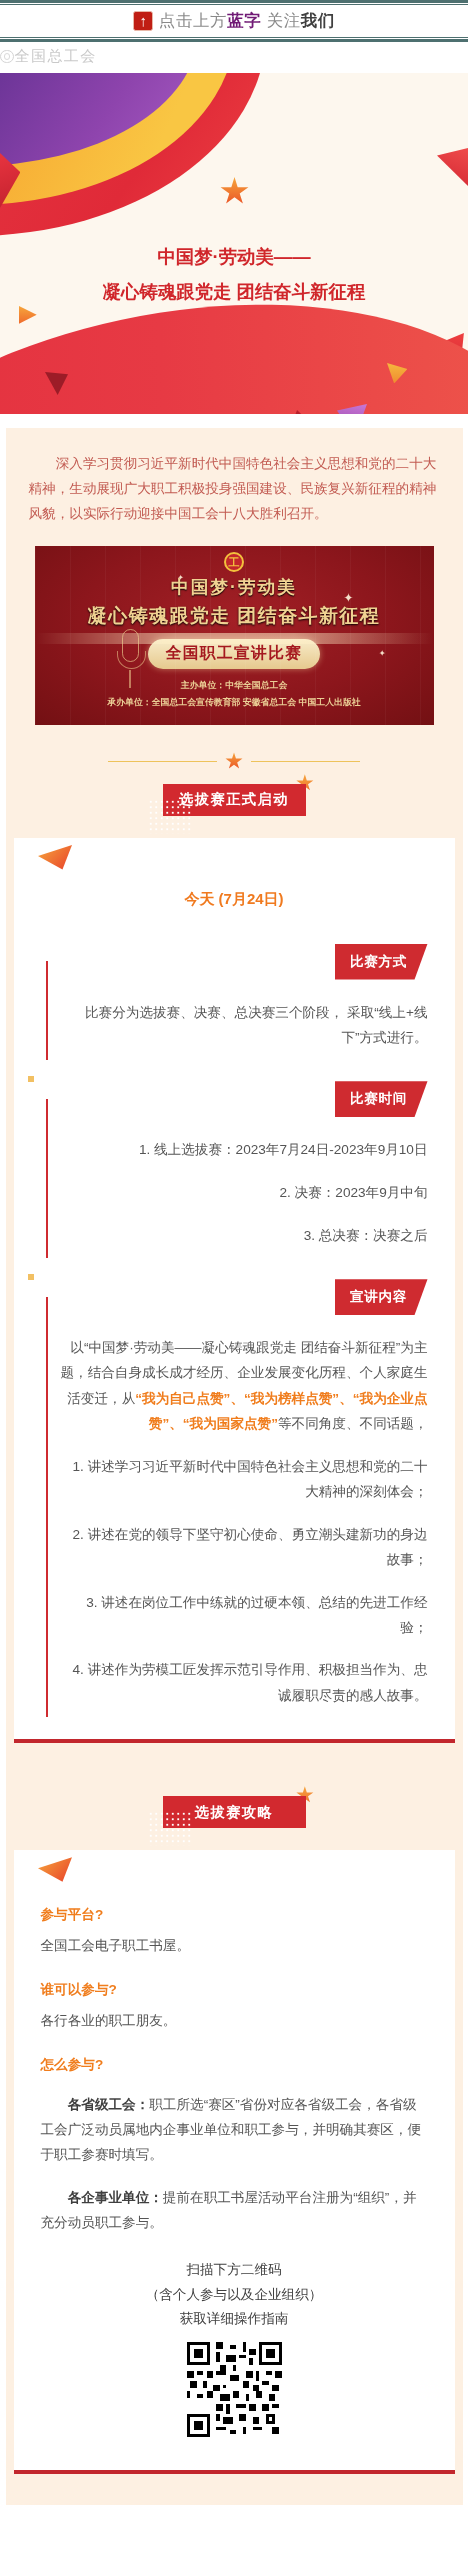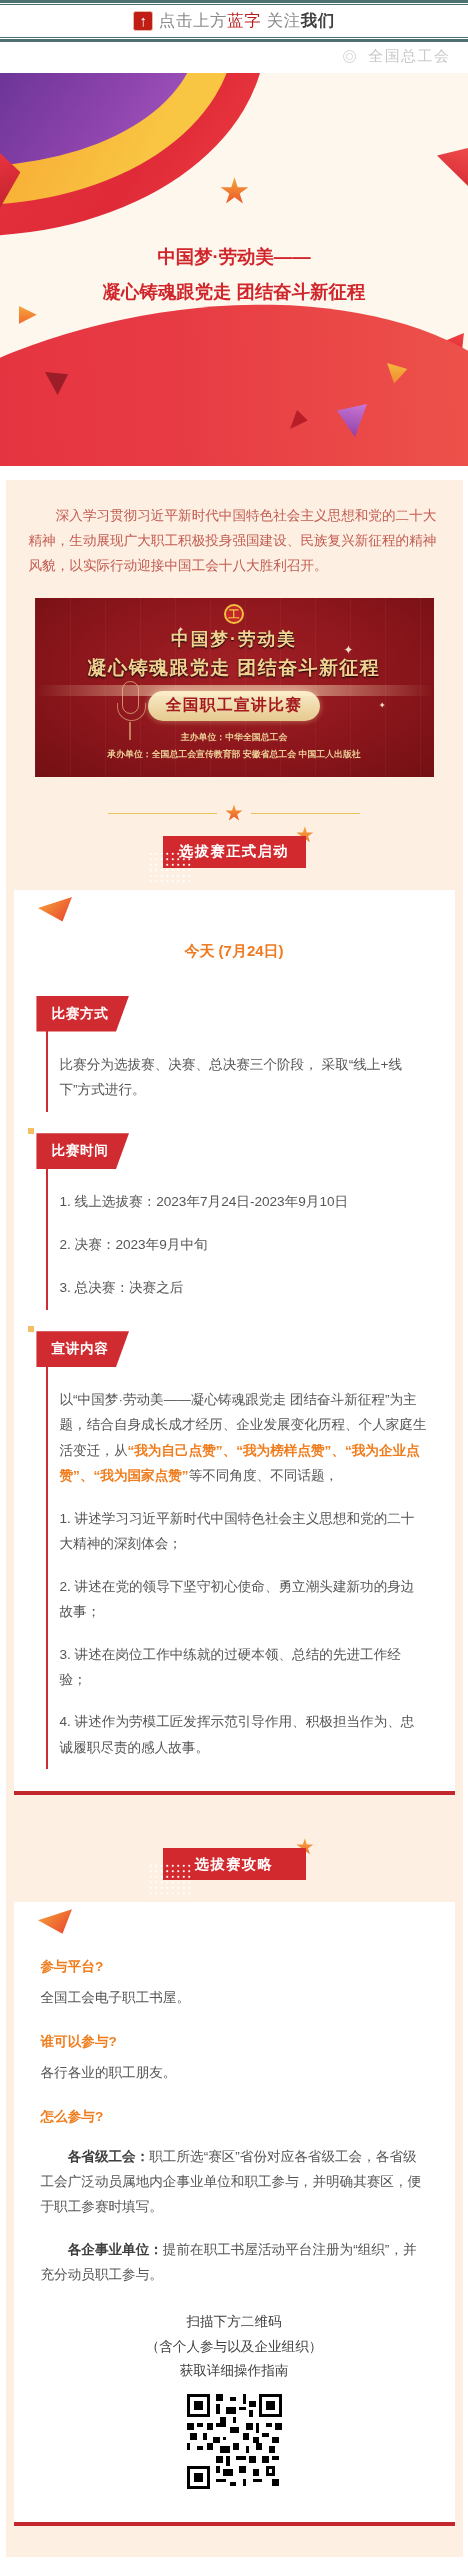--- a/index.html
+++ b/index.html
@@ -10,29 +10,29 @@
   .follow-bar{position:relative;background:#fff;}
   .dbl-line{height:5.5px;position:relative;}
   .dbl-line .l1{position:absolute;left:0;right:0;height:2.7px;background:#4e7070;top:0;}
   .dbl-line .l2{position:absolute;left:0;right:0;height:0.7px;background:#4e7070;top:4.1px;}
   .dbl-line.flip .l1{top:2.7px;}
   .dbl-line.flip .l2{top:0.7px;}
   .follow-row{display:flex;align-items:center;justify-content:center;height:31px;gap:5.5px;}
   .arrow-box{width:20.4px;height:20.4px;background:#c01e14;border:1.4px solid #e8b8a8;border-radius:2.7px;color:#fff;
     display:flex;align-items:center;justify-content:center;font-size:15px;font-weight:bold;}
   .follow-text{font-size:16.4px;color:#8a8a8a;letter-spacing:0.7px;}
-  .follow-text .blue{color:#b91c1c;font-weight:normal;text-align:right;}
+  .follow-text .blue{color:#701a75;font-weight:bold;text-align:right;}
   .follow-text .dark{color:#3f3f3f;font-weight:bold;}
-  .watermark-row{height:29px;display:flex;align-items:center;justify-content:flex-end;padding-right:17.7px;gap:12px;}
+  .watermark-row{height:29px;display:flex;align-items:center;padding-right:17.7px;gap:1px;}
   .wm-logo{width:13.6px;height:13.6px;border:1.4px solid #d4d4d4;border-radius:50%;position:relative;}
   .wm-logo::after{content:"";position:absolute;inset:2.7px;border:1.4px solid #dadada;border-radius:50%;}
   .wm-text{color:#c9c9c9;font-size:15px;letter-spacing:1.4px;}
 
   
-  .hero{position:relative;height:393px;margin-top:2px;background:#fdf7ee;overflow:hidden;}
+  .hero{position:relative;height:341px;margin-top:2px;background:#fdf7ee;overflow:hidden;}
   .curve{position:absolute;border-bottom-right-radius:100% 100%;}
   .curve.red{width:293px;height:204px;left:-27px;top:-41px;background:linear-gradient(125deg,#e4333f 10%,#e02a38 60%,#ef4343);}
   .curve.orange{width:262px;height:176px;left:-27px;top:-44px;background:linear-gradient(115deg,#f6a02d,#f9c643 70%);}
   .curve.purple{width:225px;height:134px;left:-27px;top:-41px;background:linear-gradient(125deg,#5f2f8f,#8e44ad 60%,#a85cc3);}
   .tri{position:absolute;}
   .hero-star{left:220px;top:104px;width:29px;height:29px;background:linear-gradient(180deg,#f6a63c,#ea5026);
     clip-path:polygon(50% 0%,61% 35%,98% 35%,68% 57%,79% 91%,50% 70%,21% 91%,32% 57%,2% 35%,39% 35%);}
   .hero-title{position:absolute;left:0;right:0;top:167px;text-align:center;color:#d0262b;font-weight:bold;font-size:18.4px;line-height:1.9;}
   .hero-badge{position:absolute;left:50%;transform:translateX(-50%);top:264px;background:linear-gradient(180deg,#f8b335,#f4a21e);
     color:#fff;font-size:16.4px;font-weight:bold;padding:6.1px 15px;letter-spacing:1.4px;}
@@ -79,21 +79,21 @@
     background:linear-gradient(180deg,#f6a63c,#f07030);
     clip-path:polygon(50% 0%,61% 35%,98% 35%,68% 57%,79% 91%,50% 70%,21% 91%,32% 57%,2% 35%,39% 35%);}
 
   .card{position:relative;background:#ffffff;width:441px;margin:22px auto 0 auto;border-bottom:4.8px solid #c2272d;
     padding:17.7px 27px 31px 27px;}
   .card-tri{position:absolute;left:24.5px;top:6.8px;width:34px;height:24.5px;
     background:linear-gradient(135deg,#f6a63c,#e8402a);clip-path:polygon(0 45%,100% 0,72% 100%);}
 
   .today{margin-top:29px;text-align:center;color:#f07a1f;font-size:15px;font-weight:bold;line-height:1.85;}
 
-  .sec{position:relative;margin-top:31px;}
+  .sec{position:relative;margin-top:31px;text-align:right;}
   .sec::before{content:"";position:absolute;left:5.5px;top:17.7px;bottom:-9.5px;width:2px;background:#cf2b30;}
   .sec-label{position:relative;display:inline-block;background:#cf2b30;color:#fff;font-size:13.6px;font-weight:bold;
     letter-spacing:0.7px;padding:8.9px 20.4px 8.9px 15px;margin-left:-4.1px;clip-path:polygon(0 0,100% 0,86% 100%,0 100%);z-index:2;}
   .gold-sq{position:absolute;left:-12.3px;top:-5.5px;width:6.1px;height:6.1px;background:#f2c063;}
   .sec-body{margin:20.4px 0 0 19px;color:#555555;font-size:13.6px;line-height:1.85;}
   .sec-body p{margin:0 0 17.7px 0;}
   .sec-body p:last-child{margin-bottom:0;}
   .hl{color:#f07d1d;font-weight:bold;}
 
   .q{color:#f07d1d;font-size:13.6px;font-weight:bold;margin:23px 0 0 0;}

